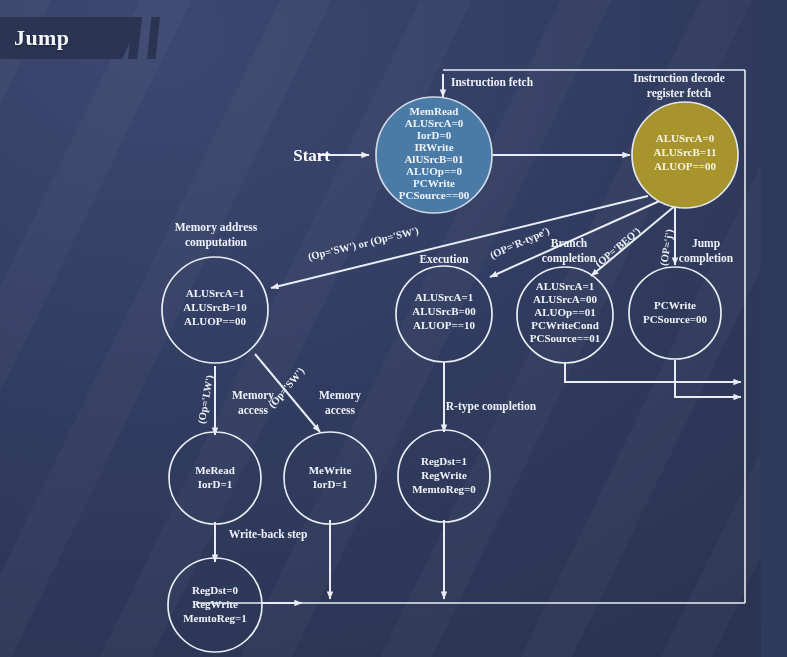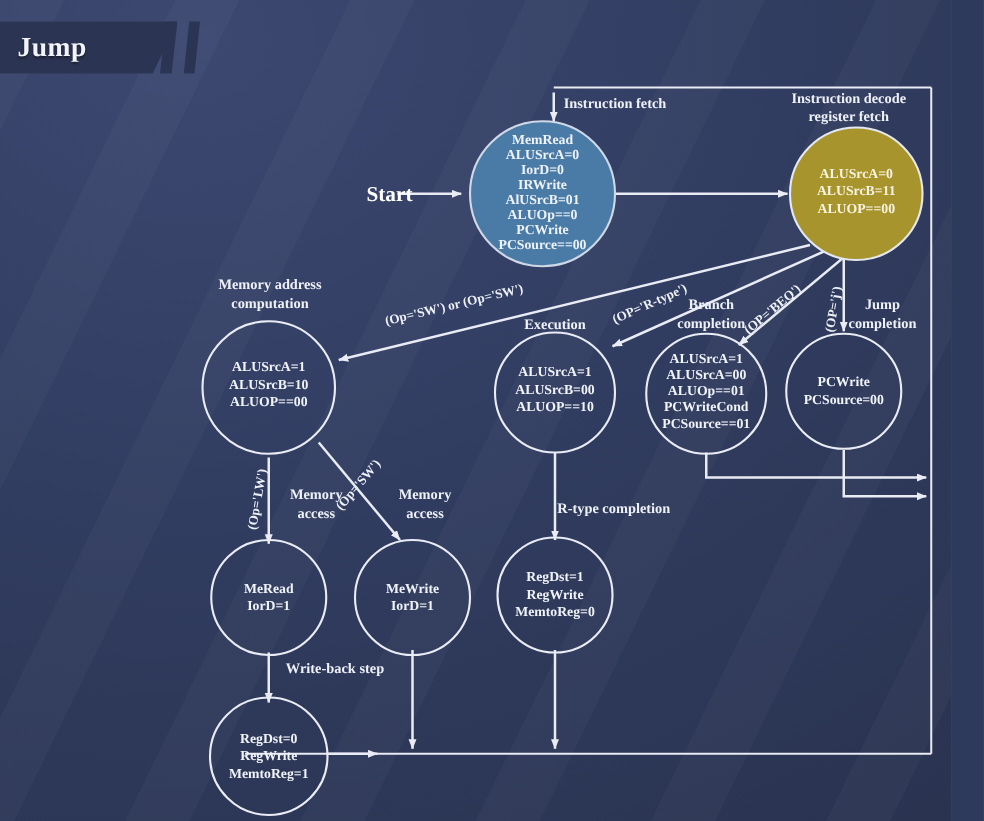--- a/index.html
+++ b/index.html
@@ -10,21 +10,21 @@
     background:#2e3a5c;
   }
   #stage{
     position:relative;width:761px;height:657px;
     background:
       linear-gradient(118deg, rgba(255,255,255,0.035) 0 18%, rgba(255,255,255,0) 18.2% 30%,
                               rgba(255,255,255,0.030) 30.2% 44%, rgba(255,255,255,0) 44.2% 58%,
                               rgba(255,255,255,0.025) 58.2% 72%, rgba(255,255,255,0) 72.2% 100%),
       radial-gradient(120% 110% at 18% 8%, #3a4straight 0%, #2f3b5e 55%, #29324f 100%),
       #2e3a5c;
-    background-color:#15803d;
+    background-color:#84cc16;
   }
   #bgwash{
     position:absolute;inset:0;
     background:radial-gradient(130% 120% at 20% 5%, #3c4870 0%, #313d61 45%, #2a3350 100%);
   }
   #bgstripes{
     position:absolute;inset:0;
     background:repeating-linear-gradient(116deg, rgba(255,255,255,0.028) 0px, rgba(255,255,255,0.028) 46px, rgba(255,255,255,0) 46px, rgba(255,255,255,0) 126px);
   }
 

